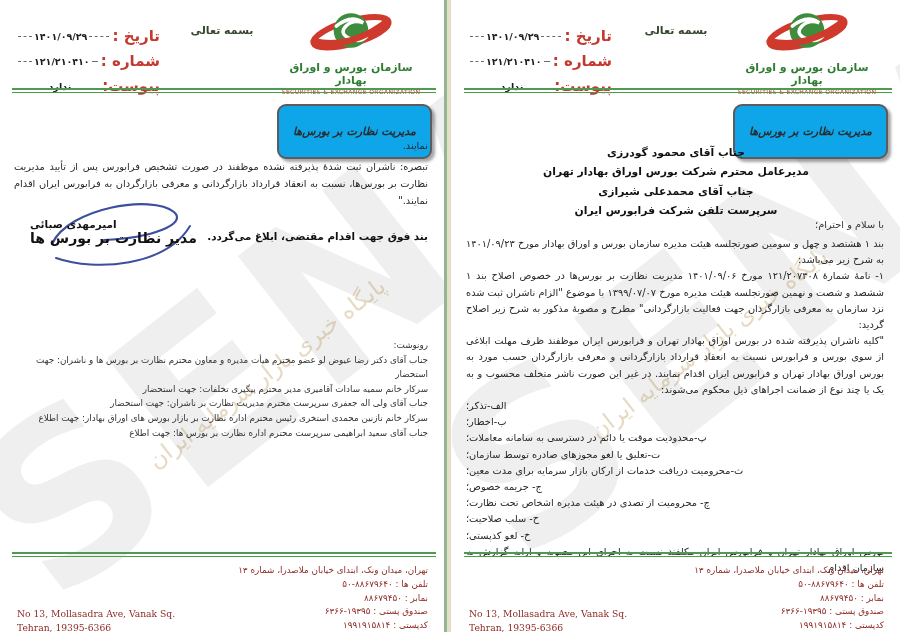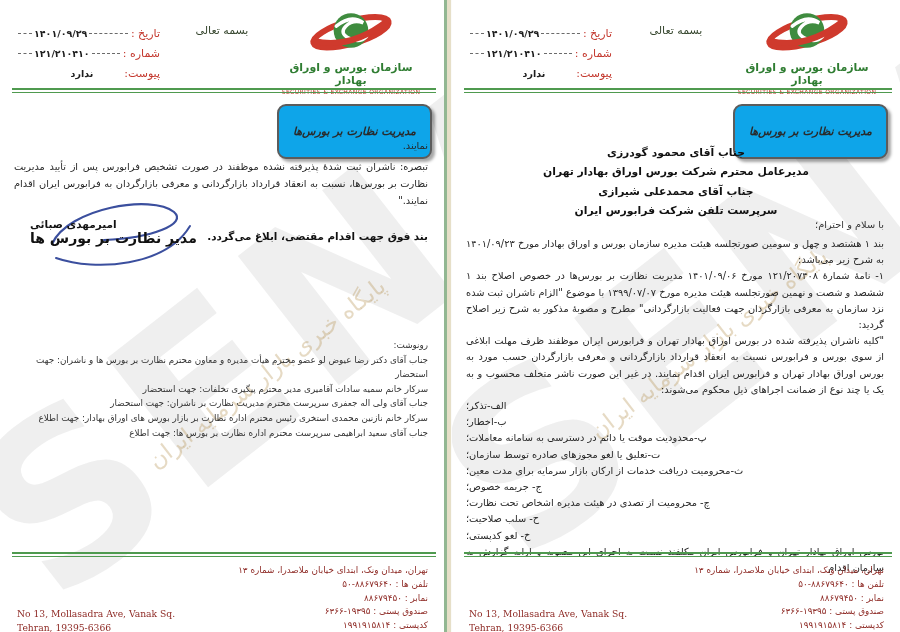--- a/index.html
+++ b/index.html
@@ -24,24 +24,24 @@
   .page-right .wm-fa{left:110px;top:330px;}
 
   .content{position:absolute;inset:0;z-index:1;}
 
   
   .logo-block{position:absolute;top:8px;right:14px;width:158px;text-align:center;}
   .logo{width:88px;height:52px;display:block;margin:0 auto;}
   .org-fa{font-size:11px;font-weight:600;color:#2f7d32;margin-top:1px;}
   .org-en{font-size:6px;letter-spacing:.4px;color:#c0392b;margin-top:1px;}
   .bismillah{position:absolute;top:24px;left:0;right:0;text-align:center;
-             font-size:11px;font-weight:400;color:#37472f;}
+             font-size:11px;font-weight:700;color:#37472f;}
   .meta{position:absolute;top:27px;left:18px;width:142px;}
   .mrow{display:flex;direction:rtl;align-items:center;margin-bottom:7px;}
-  .mlbl{color:#c4392f;font-size:11px;font-weight:normal;white-space:nowrap;margin-left:3px;}
+  .mlbl{color:#c4392f;font-size:15px;font-weight:bold;white-space:nowrap;margin-left:3px;}
   .mval{color:#1d1d1d;font-size:9.5px;font-weight:bold;white-space:nowrap;padding:0 2px;}
   .dash{flex:1;border-top:1px dashed #6b6b6b;height:0;}
   .dash.lead{flex:none;width:14px;}
   .gap{flex:none;width:26px;}
   .rule{position:absolute;top:88px;left:12px;right:8px;height:2px;
         border-top:2px solid #4f9a4f;border-bottom:1px solid #4f9a4f;}
 
   
   .stamp{position:absolute;top:104px;right:12px;background:#0ea5e9;border:2px solid #5c5c5c;
          border-radius:9px;padding:19px 14px;font-size:11px;font-weight:bold;font-style:italic;

